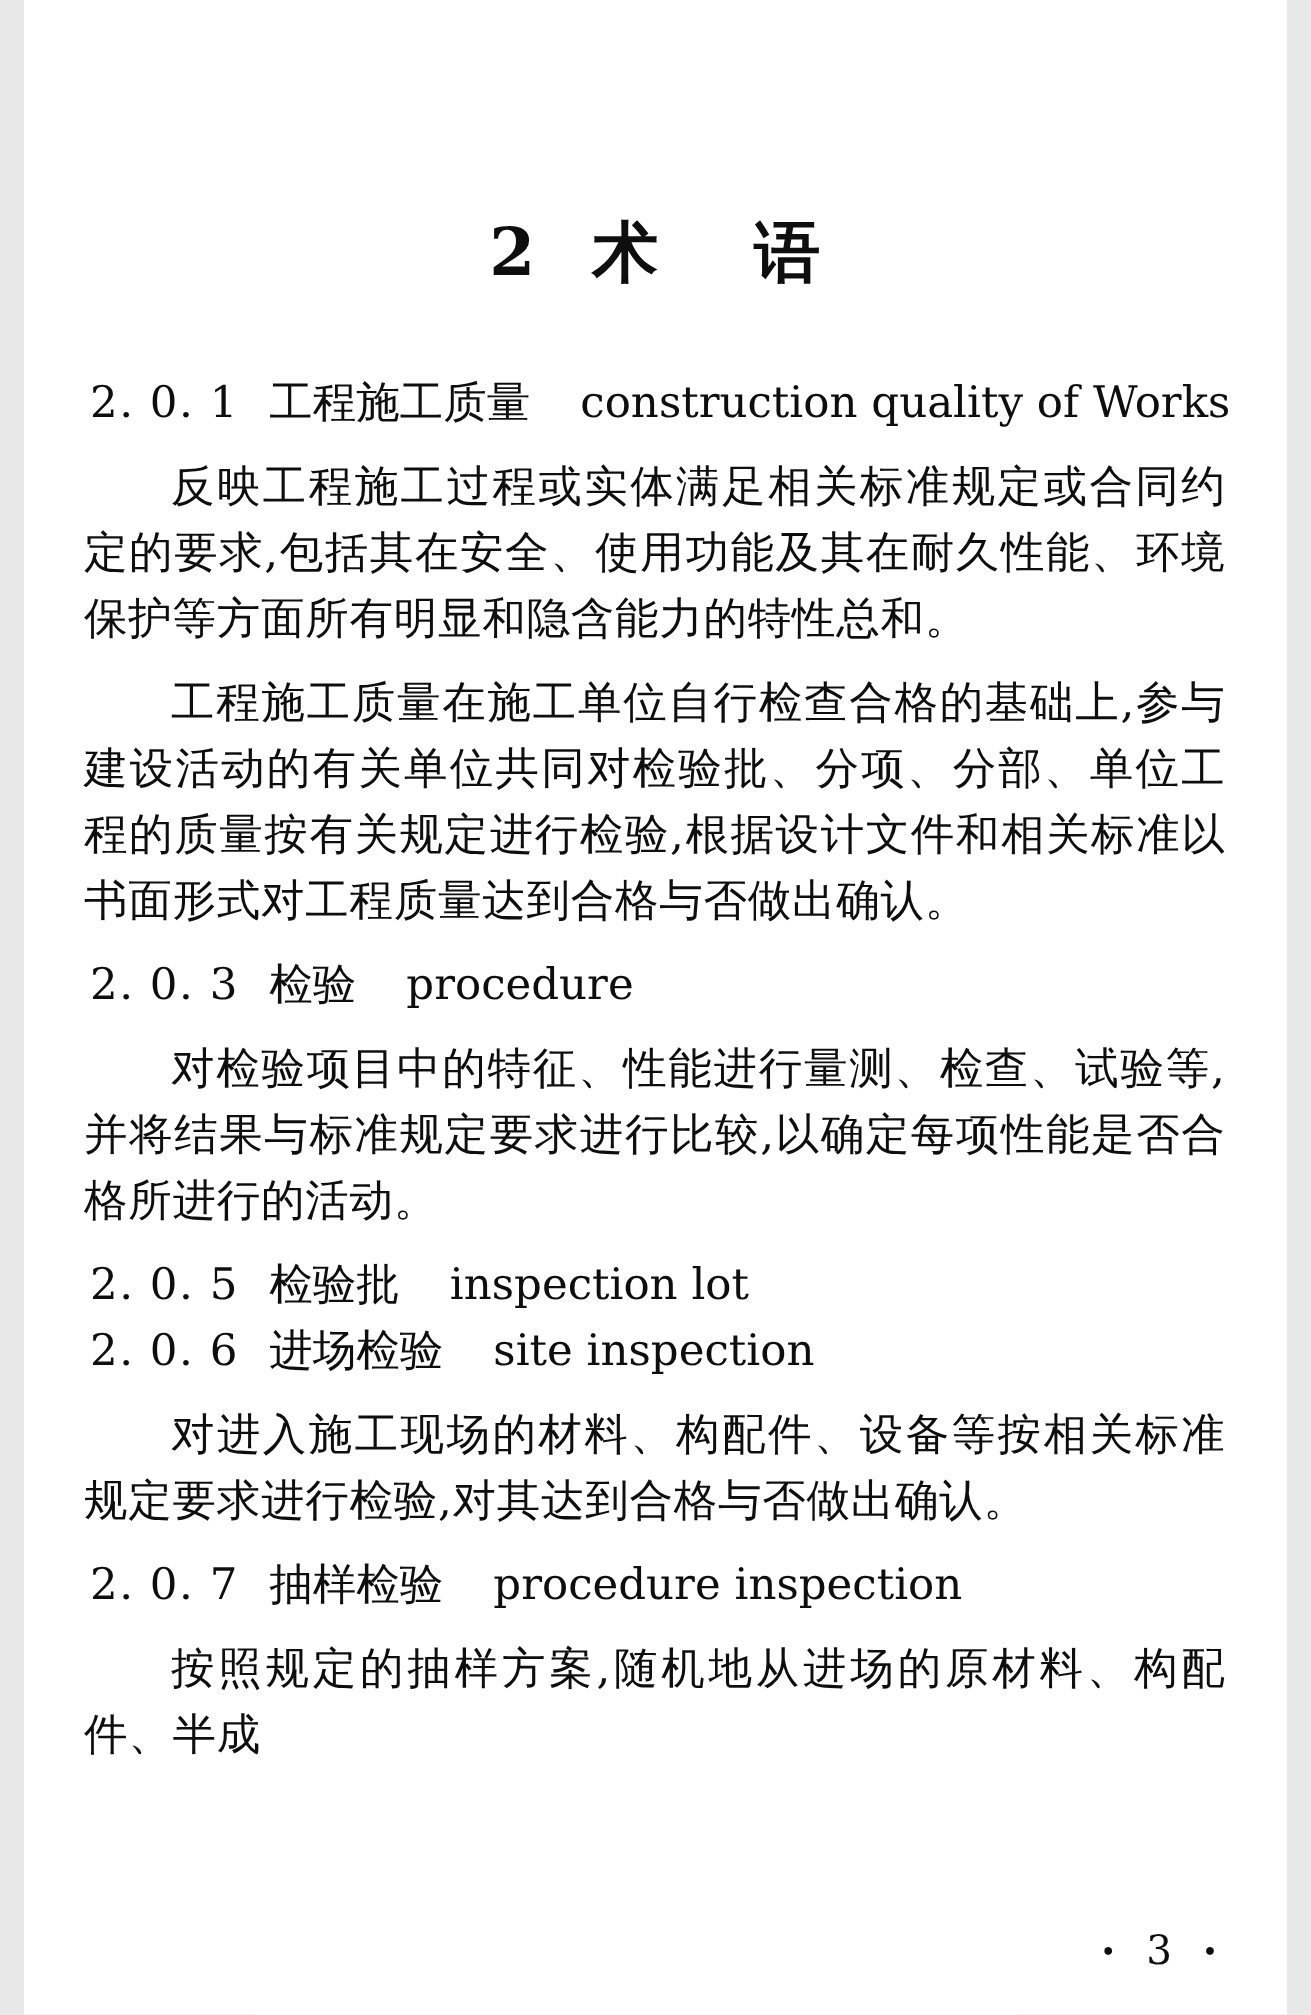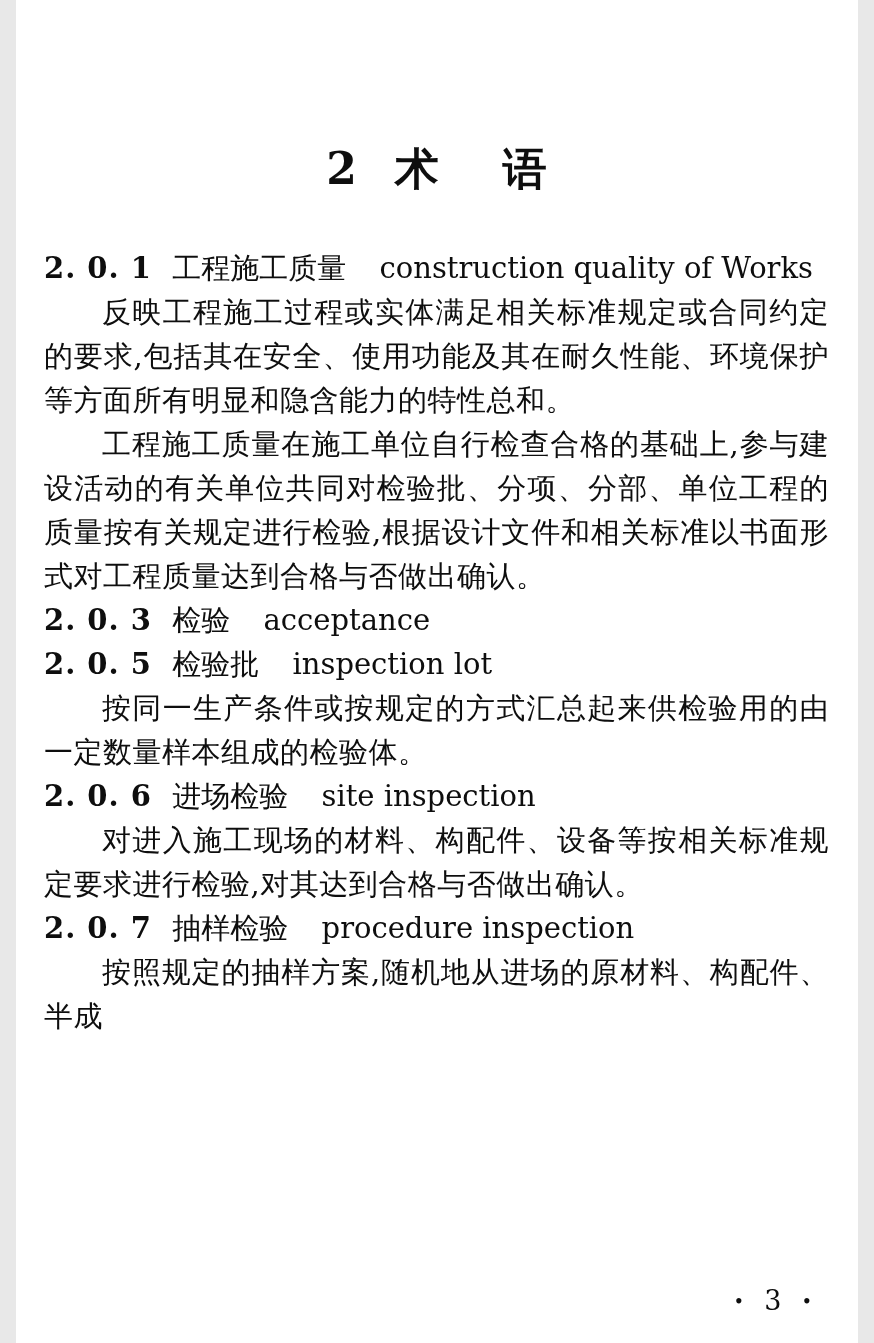--- a/index.html
+++ b/index.html
@@ -33,30 +33,31 @@
   }
   .chapter-title .num   { margin-right: 38px; }
   .chapter-title .word1 { margin-right: 64px; }
   .term-block { margin: 0; }
   .term-heading {
     font-size: 29px;
     line-height: 44px;
     white-space: nowrap;
   }
   .term-number {
-    font-weight: bold;
+    font-weight: normal;
     margin-right: 0.7em;
     letter-spacing: 1px;
+    margin-left: 16px;
   }
   .term-name {
     margin-right: 1.15em;
   }
   .term-english { }
   .term-def {
-    margin: 0;
+    margin: 12px;
     font-size: 29px;
     line-height: 44px;
     text-align: justify;
     text-indent: 2em;
     letter-spacing: 0.5px;
   }
   .page-footer {
     position: absolute;
     right: 46px;
     bottom: 28px;
@@ -83,27 +84,27 @@
     <div class="term-block">
       <div class="term-heading"><span class="term-number">2. 0. 1</span><span class="term-name">工程施工质量</span><span class="term-english">construction quality of Works</span></div>
       <p class="term-def">反映工程施工过程或实体满足相关标准规定或合同约定的要求,包括其在安全、使用功能及其在耐久性能、环境保护等方面所有明显和隐含能力的特性总和。</p>
     </div>
 
     <div class="term-block">
       <p class="term-def">工程施工质量在施工单位自行检查合格的基础上,参与建设活动的有关单位共同对检验批、分项、分部、单位工程的质量按有关规定进行检验,根据设计文件和相关标准以书面形式对工程质量达到合格与否做出确认。</p>
     </div>
 
     <div class="term-block">
-      <div class="term-heading"><span class="term-number">2. 0. 3</span><span class="term-name">检验</span><span class="term-english">acceptance</span></div>
+      <div class="term-heading"><span class="term-number">2. 0. 3</span><span class="term-name">检验</span><span class="term-english">procedure</span></div>
+      <p class="term-def">对检验项目中的特征、性能进行量测、检查、试验等,并将结果与标准规定要求进行比较,以确定每项性能是否合格所进行的活动。</p>
     </div>
 
 
     <div class="term-block">
       <div class="term-heading"><span class="term-number">2. 0. 5</span><span class="term-name">检验批</span><span class="term-english">inspection lot</span></div>
-      <p class="term-def">按同一生产条件或按规定的方式汇总起来供检验用的由一定数量样本组成的检验体。</p>
     </div>
 
     <div class="term-block">
       <div class="term-heading"><span class="term-number">2. 0. 6</span><span class="term-name">进场检验</span><span class="term-english">site inspection</span></div>
       <p class="term-def">对进入施工现场的材料、构配件、设备等按相关标准规定要求进行检验,对其达到合格与否做出确认。</p>
     </div>
 
     <div class="term-block">
       <div class="term-heading"><span class="term-number">2. 0. 7</span><span class="term-name">抽样检验</span><span class="term-english">procedure inspection</span></div>
       <p class="term-def">按照规定的抽样方案,随机地从进场的原材料、构配件、半成</p>

